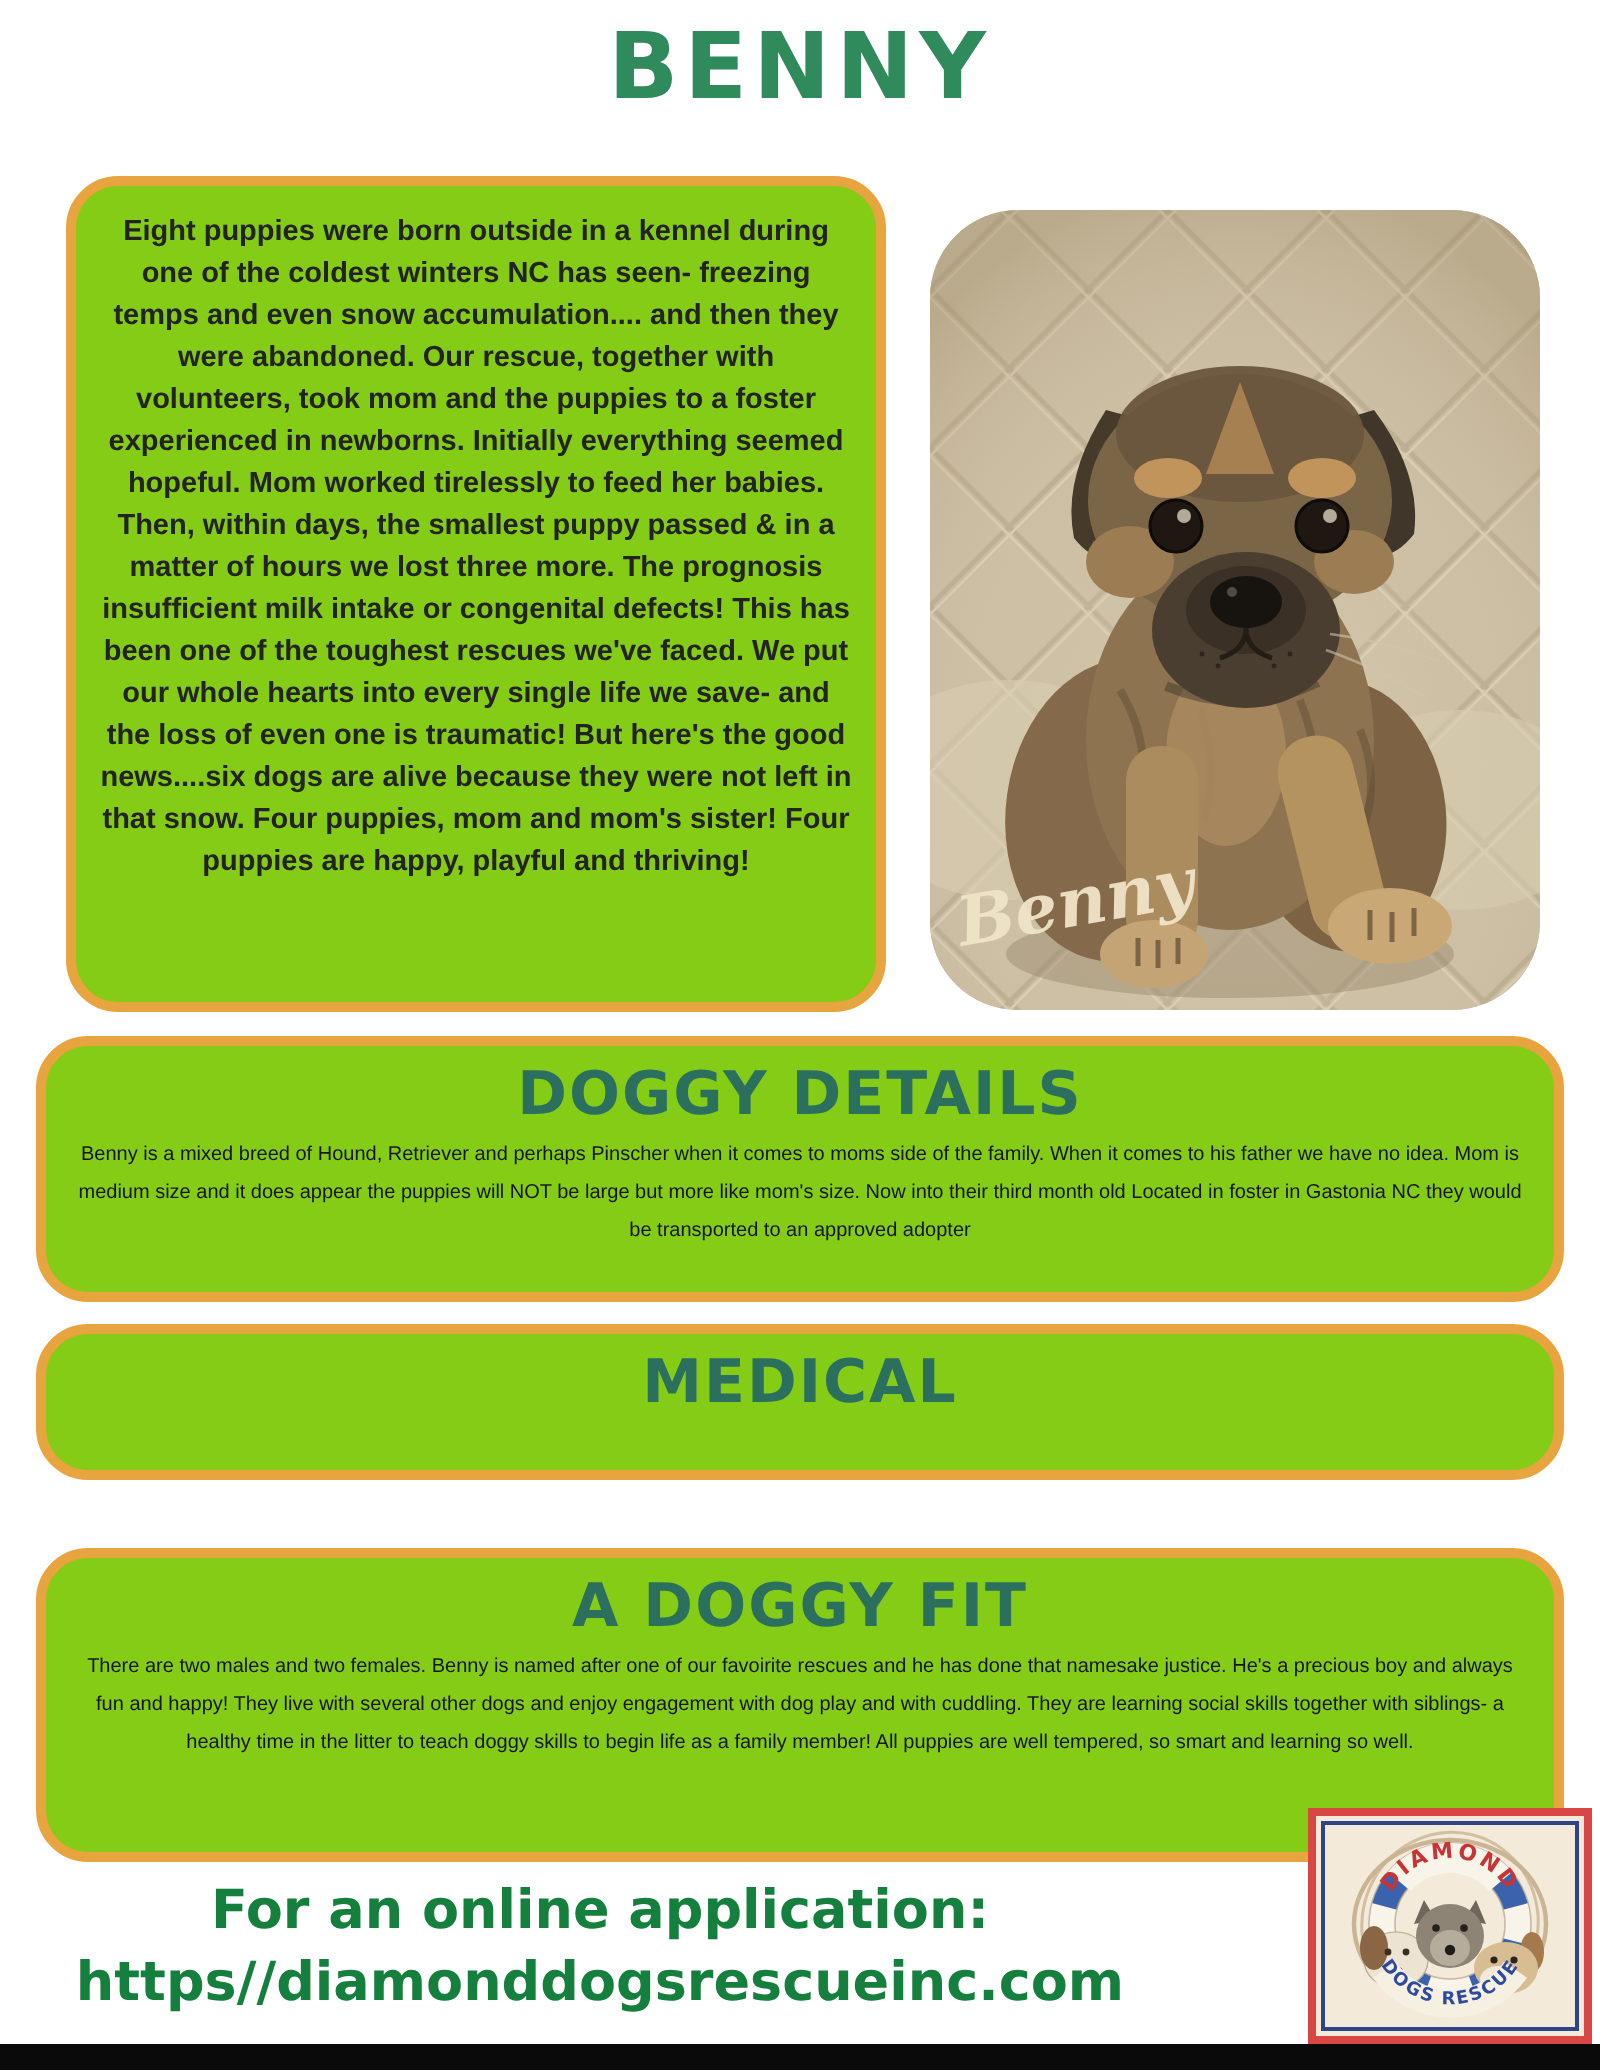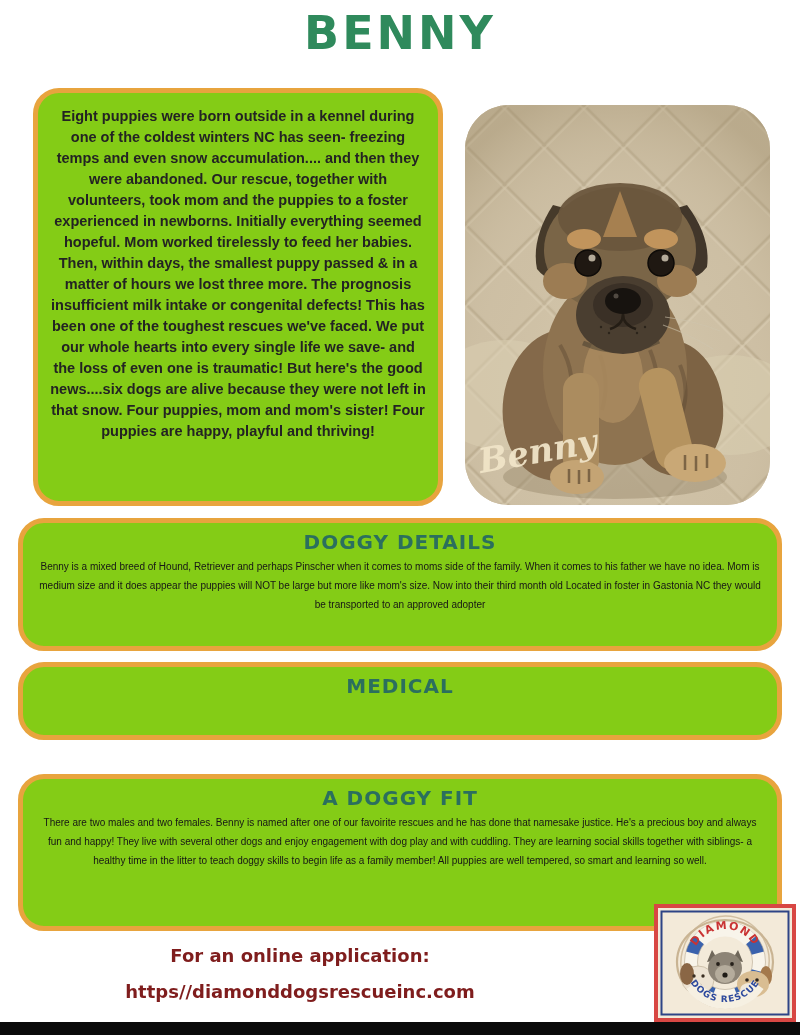--- a/index.html
+++ b/index.html
@@ -27,32 +27,32 @@
   .photo-frame {
     position: absolute; left: 465px; top: 105px; width: 305px; height: 400px;
     border-radius: 44px; overflow: hidden; background: #cdbfa4;
   }
   .photo-frame svg { display: block; }
   .section-card { left: 18px; width: 764px; padding: 5px 16px 4px; }
   .sec-1 { top: 518px; height: 133px; }
   .sec-2 { top: 662px; height: 78px; }
   .sec-3 { top: 774px; height: 157px; }
   .section-heading {
-    text-align: center; font-size: 20px; font-weight: bold;
+    text-align: center; font-size: 30px; font-weight: bold;
     letter-spacing: 1px; color: #2b6f5e; margin: 2px 0 3px;
     font-family: "DejaVu Sans", sans-serif;
   }
   .section-body {
     font-size: 10px; line-height: 19px; color: #161616;
     text-align: center; font-weight: 500;
   }
   .footer-app {
     position: absolute; left: 0; top: 938px; width: 600px;
-    text-align: center; color: #7f1d1d; font-weight: bold;
-    font-size: 18px; line-height: 36px;
+    text-align: center; color: #15803d; font-weight: bold;
+    font-size: 27px; line-height: 36px;
     font-family: "DejaVu Sans", sans-serif;
   }
   .logo-box { position: absolute; left: 654px; top: 904px; width: 142px; height: 118px; }
   .bottom-bar {
     position: absolute; left: 0; top: 1022px; width: 800px; height: 13px;
     background: #0a0a0a;
   }
   .logo-text-top { font: bold 11px "DejaVu Sans", sans-serif; fill: #c93333; letter-spacing: 1.5px; }
   .logo-text-bottom { font: bold 9px "DejaVu Sans", sans-serif; fill: #2e4a9e; letter-spacing: 1px; }
   .watermark {

